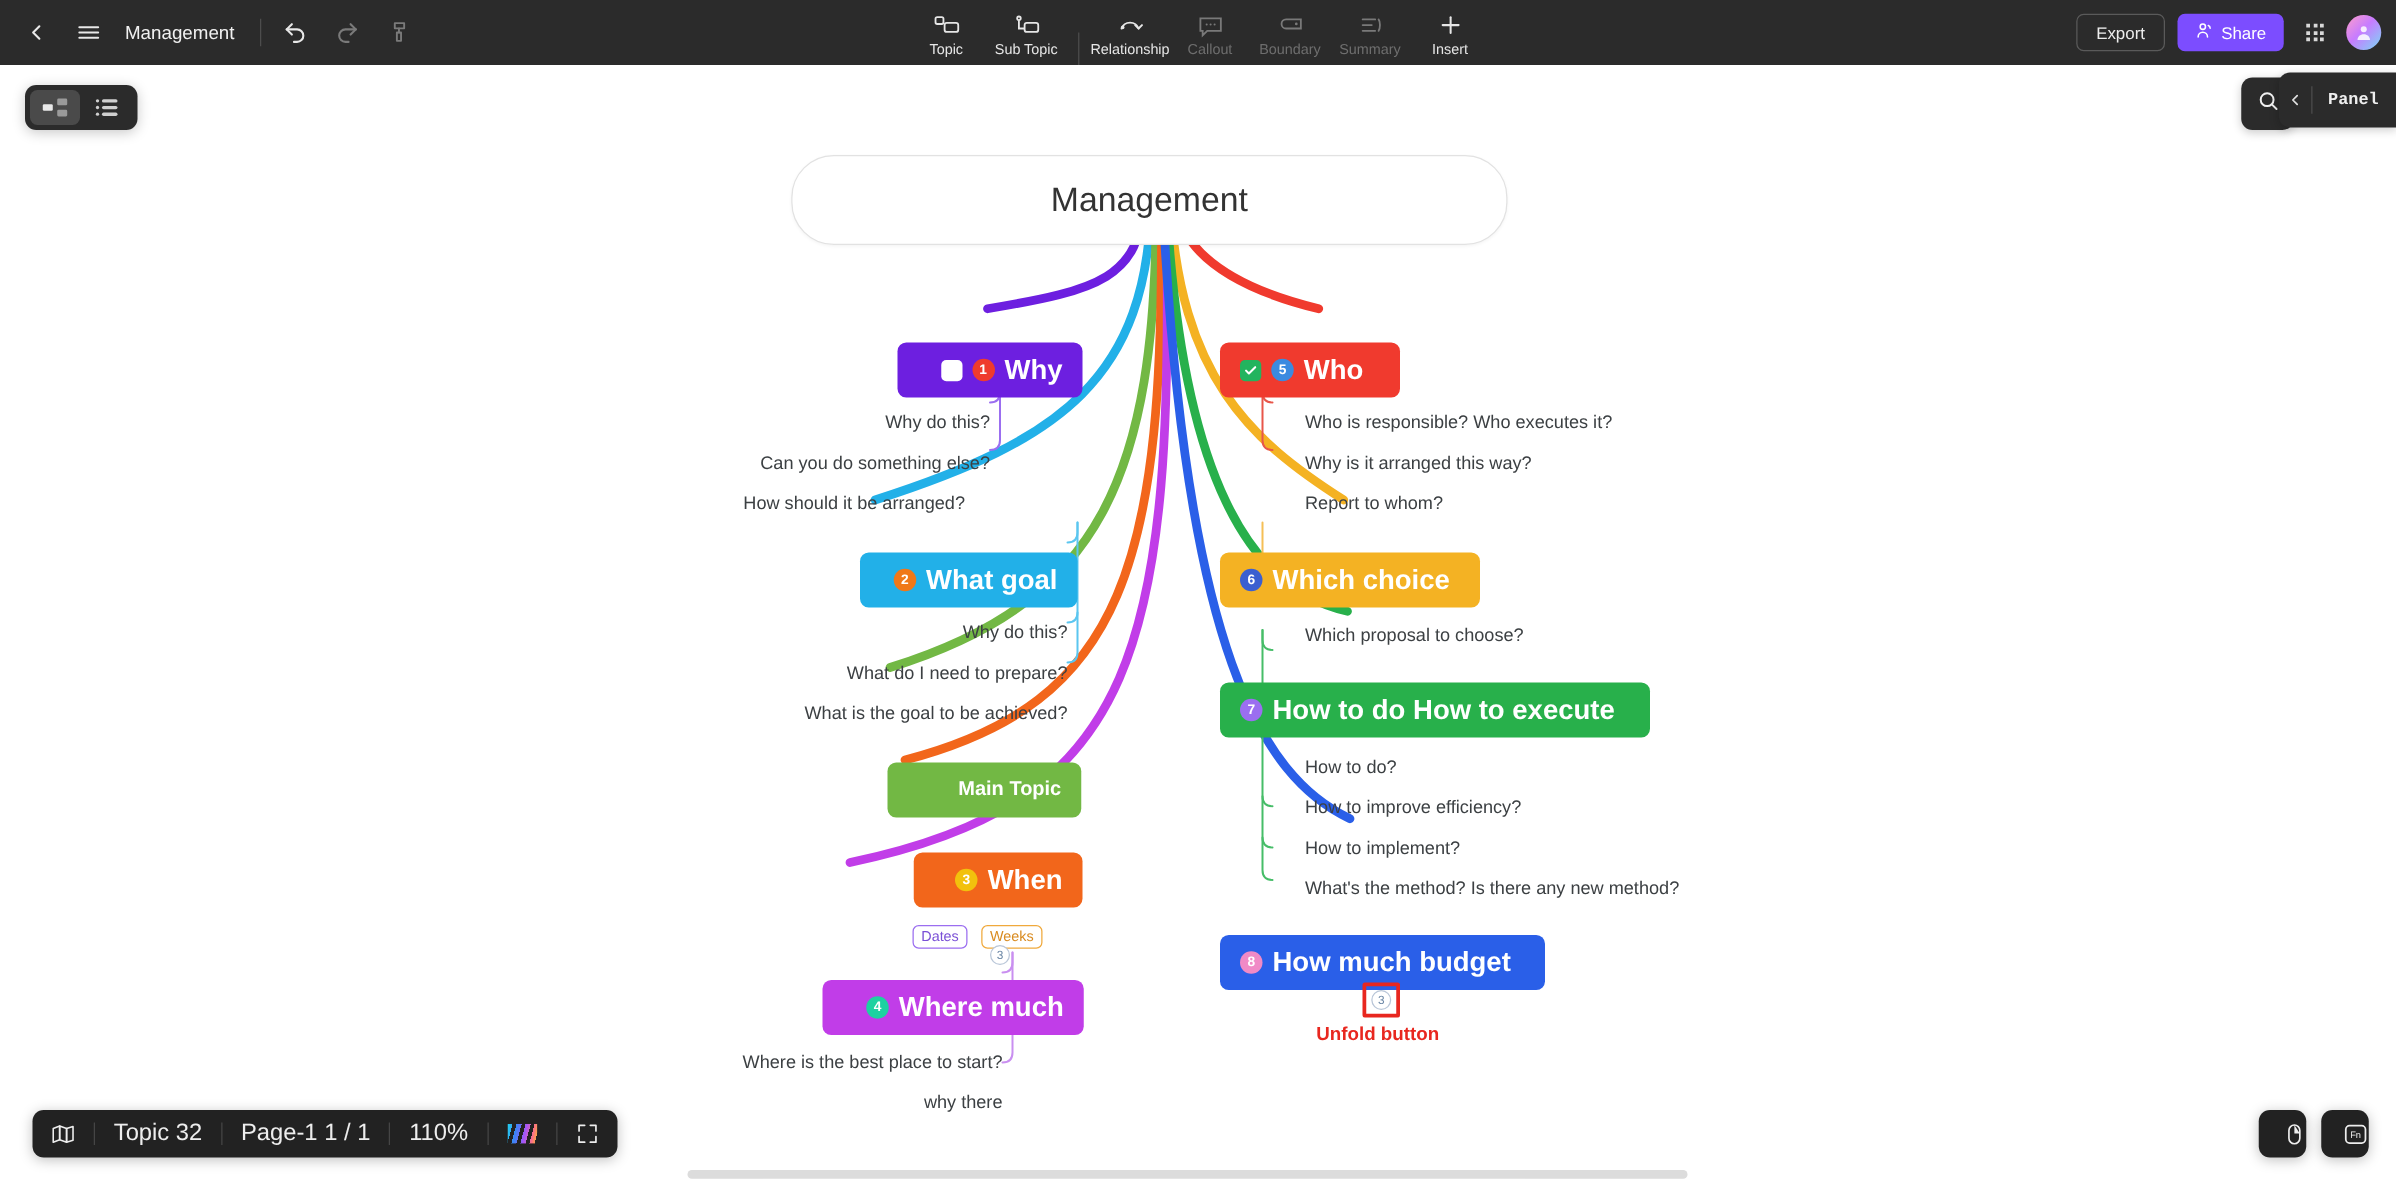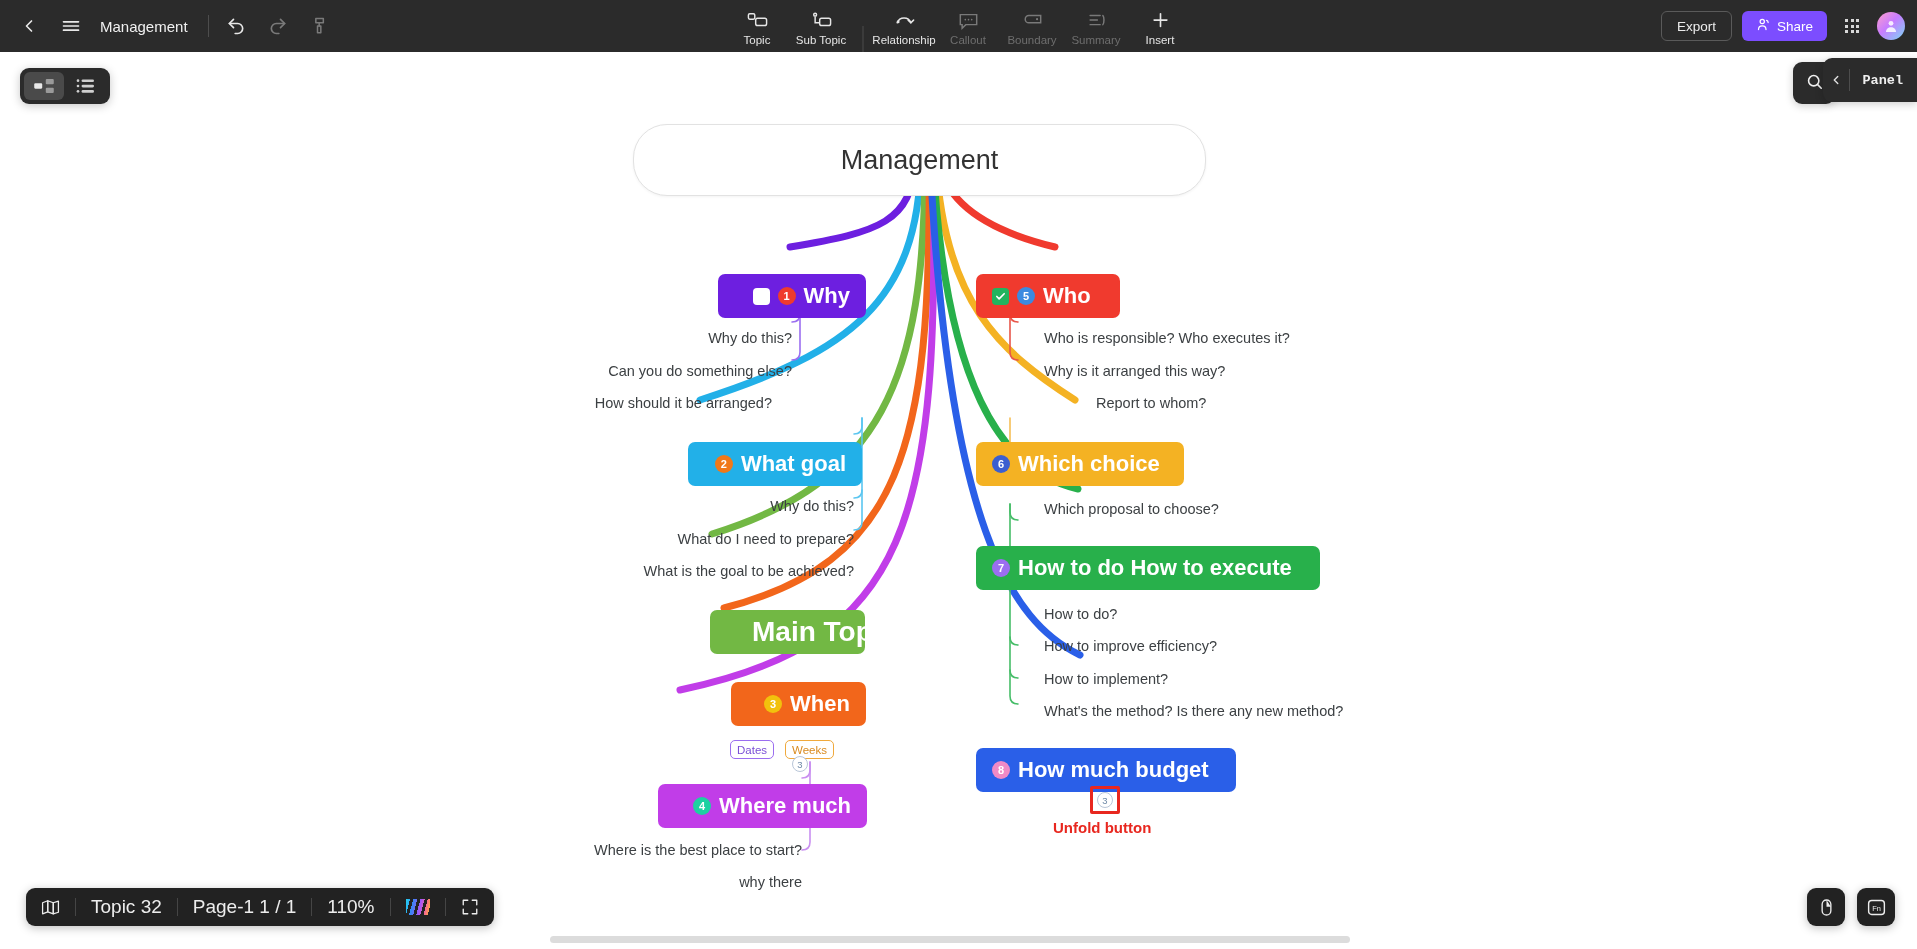--- a/index.html
+++ b/index.html
@@ -179,21 +179,21 @@
     background: linear-gradient(100deg,#22d3ee 0%,#3b82f6 28%,#a855f7 58%,#fb7185 82%,#fbbf24 100%);
     -webkit-mask-image: repeating-linear-gradient(105deg, #000 0 4px, transparent 4px 7px);
     mask-image: repeating-linear-gradient(105deg, #000 0 4px, transparent 4px 7px);
   }
 
   .fabs {
     position: absolute; right: 22px; bottom: 23px; display: flex; gap: 12px; z-index: 20;
   }
   .fab {
     width: 38px; height: 38px; background: #222222; border-radius: 9px;
-    display: flex; align-items: center; justify-content: center; cursor: pointer;
+    display: flex; align-items: center; justify-content: flex-end; cursor: pointer;
     box-shadow: 0 2px 10px rgba(0,0,0,.25);
   }
 
   .hscroll {
     position: absolute; left: 550px; bottom: 6px; width: 800px; height: 7px;
     background: #dcdcdc; border-radius: 4px; cursor: pointer; z-index: 15;
   }
 </style>
 </head>
 <body>
@@ -421,21 +421,21 @@
     <div class="leaf ralign" style="left:480px; top:343px; width:292px;">How should it be arranged?</div>
 
     <div class="node" style="left:688px; top:390px; width:174px; height:44px; background:#22b0e8; font-size:22px; justify-content:flex-end;">
       <span class="badge" style="background:#f07818;">2</span>
       <span>What goal</span>
     </div>
     <div class="leaf ralign" style="left:560px; top:446px; width:294px;">Why do this?</div>
     <div class="leaf ralign" style="left:560px; top:479px; width:294px;">What do I need to prepare?</div>
     <div class="leaf ralign" style="left:560px; top:511px; width:294px;">What is the goal to be achieved?</div>
 
-    <div class="node" style="left:710px; top:558px; width:155px; height:44px; background:#72b844; font-size:28px; justify-content:flex-start;padding-left:42px;">
+    <div class="node" style="left:710px; top:558px; width:155px; height:44px; background:#72b844; font-size:16px; justify-content:flex-end;padding-left:42px;">
       <span>Main Topic</span>
     </div>
 
     <div class="node" style="left:731px; top:630px; width:135px; height:44px; background:#f2661b; font-size:22px; justify-content:flex-end;">
       <span class="badge" style="background:#f2c10d; color:#fff;">3</span>
       <span>When</span>
     </div>
     <div class="tag dates" style="left:730px; top:688px;">Dates</div>
     <div class="tag weeks" style="left:785px; top:688px;">Weeks</div>
     <div class="unfold" style="left:792px; top:704px;">3</div>
@@ -451,21 +451,21 @@
       <span class="chk on">
         <svg width="11" height="11" viewBox="0 0 24 24" fill="none" stroke="#fff" stroke-width="3.6" stroke-linecap="round" stroke-linejoin="round">
             <polyline points="20 6 9 17 4 12"></polyline>
           </svg>
       </span>
       <span class="badge" style="background:#3b8ae0;">5</span>
       <span>Who</span>
     </div>
     <div class="leaf" style="left:1044px; top:278px;">Who is responsible? Who executes it?</div>
     <div class="leaf" style="left:1044px; top:311px;">Why is it arranged this way?</div>
-    <div class="leaf" style="left:1096px; top:343px;">Report to whom?</div>
+    <div class="leaf" style="left:1044px; top:343px;">Report to whom?</div>
 
     <div class="node" style="left:976px; top:390px; width:208px; height:44px; background:#f4b223; font-size:22px;">
       <span class="badge" style="background:#3b5fd0;">6</span>
       <span>Which choice</span>
     </div>
     <div class="leaf" style="left:1044px; top:449px;">Which proposal to choose?</div>
 
     <div class="node" style="left:976px; top:494px; width:344px; height:44px; background:#28b04b; font-size:22px;">
       <span class="badge" style="background:#9b6ef0;">7</span>
       <span>How to do How to execute</span>

